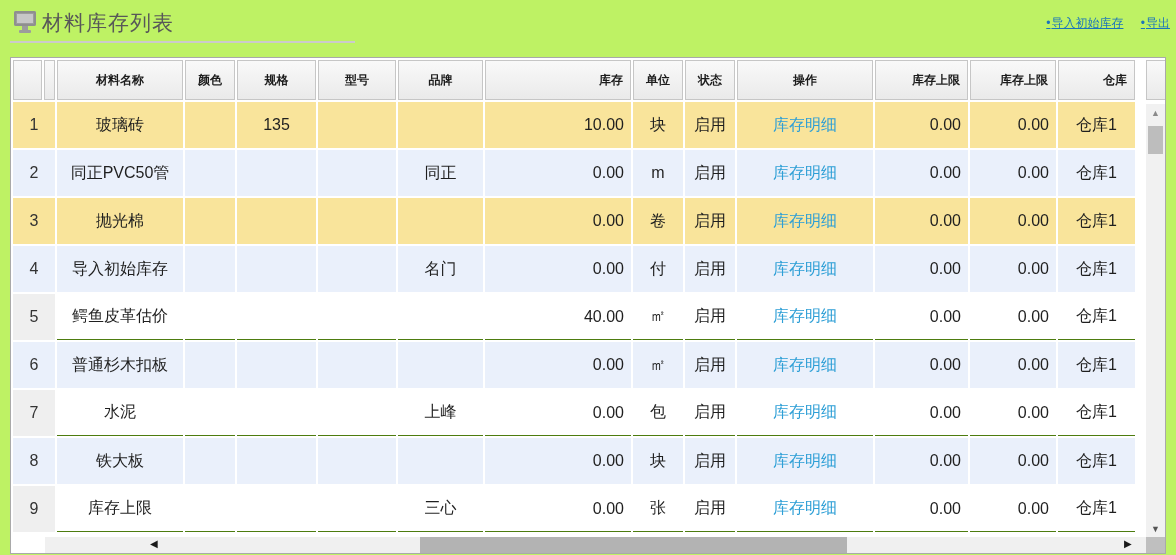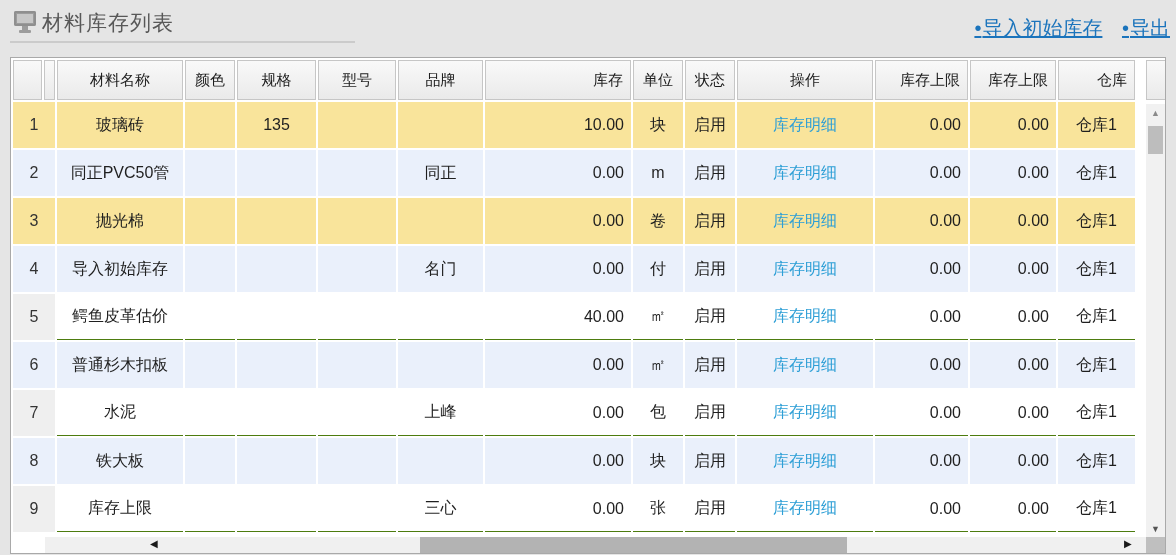--- a/index.html
+++ b/index.html
@@ -1,41 +1,41 @@
 <!DOCTYPE html>
 <html><head>
 <meta charset="utf-8">
 <style>
   * { margin:0; padding:0; box-sizing:border-box; }
   html,body { width:1176px; height:555px; background:#fff;
     font-family:"Liberation Sans","DejaVu Sans",sans-serif; }
-  .page { position:relative; width:1176px; height:555px; overflow:hidden; background:#e5e5e5; }
+  .page { position:relative; width:1176px; height:555px; overflow:hidden; background:#bef264; }
 
   
   .titlebar { position:absolute; left:0; top:0; width:1176px; height:57px; }
   .monitor-icon { position:absolute; left:14px; top:11px; width:22px; height:22px; }
   .monitor-icon .screen { position:absolute; left:0; top:0; width:22px; height:15px;
     background:#9c9c9c; border-radius:2px; box-shadow:inset 0 0 0 2px #8f8f8f; }
   .monitor-icon .screen::after { content:""; position:absolute; left:3px; top:3px; width:16px; height:9px; background:#c7c7c7; }
   .monitor-icon .stand { position:absolute; left:8px; top:15px; width:6px; height:4px; background:#9c9c9c; }
   .monitor-icon .base { position:absolute; left:5px; top:19px; width:12px; height:3px; background:#9c9c9c; border-radius:1px; }
   .page-title { position:absolute; left:42px; top:9px; font-size:21px; color:#585858; letter-spacing:1px; }
   .title-underline { position:absolute; left:10px; top:41px; width:345px; height:2px; background:#cbcbcb; }
-  .toolbar-links { position:absolute; right:6px; top:15px; font-size:20px; white-space:nowrap; }
+  .toolbar-links { position:absolute; right:6px; top:15px; font-size:12px; white-space:nowrap; }
   .toolbar-links a { color:#1b74bc; text-decoration:underline; margin-left:14px; cursor:pointer; }
   .toolbar-links a .bullet { text-decoration:none; margin-right:1px; }
 
   
   .grid { position:absolute; left:10px; top:57px; width:1156px; height:497px;
     border:1px solid #a9a9a9; background:#fff; }
   .grid-clip { position:absolute; left:0; top:0; right:19px; bottom:16px; overflow:hidden; background:#fff; }
 
   table { border-collapse:separate; border-spacing:2px; table-layout:fixed; width:1126px; }
   th, td { overflow:hidden; white-space:nowrap; }
-  th { height:40px; font-size:15px; font-weight:normal; color:#1c1c1c;
+  th { height:40px; font-size:12px; font-weight:bold; color:#1c1c1c;
     background:linear-gradient(#f9f9f9,#eaeaea); border:1px solid #c6c6c6; padding:0 7px; text-align:center; }
   td { height:46px; font-size:16px; color:#1f1f1f; padding:0 7px; }
   td.num { text-align:center; color:#333; }
   .al { text-align:center; } .ar { text-align:right;padding-left:16px; } .ac { text-align:center; }
 
   tr.tone-y td { background:#f9e49b; }
   tr.tone-b td { background:#eaf0fb; }
   tr.tone-w td { background:#ffffff; border-bottom:1px solid #4d7c0f; }
   tr.tone-w td.num { background:#efefef; border-bottom:none; }
 

